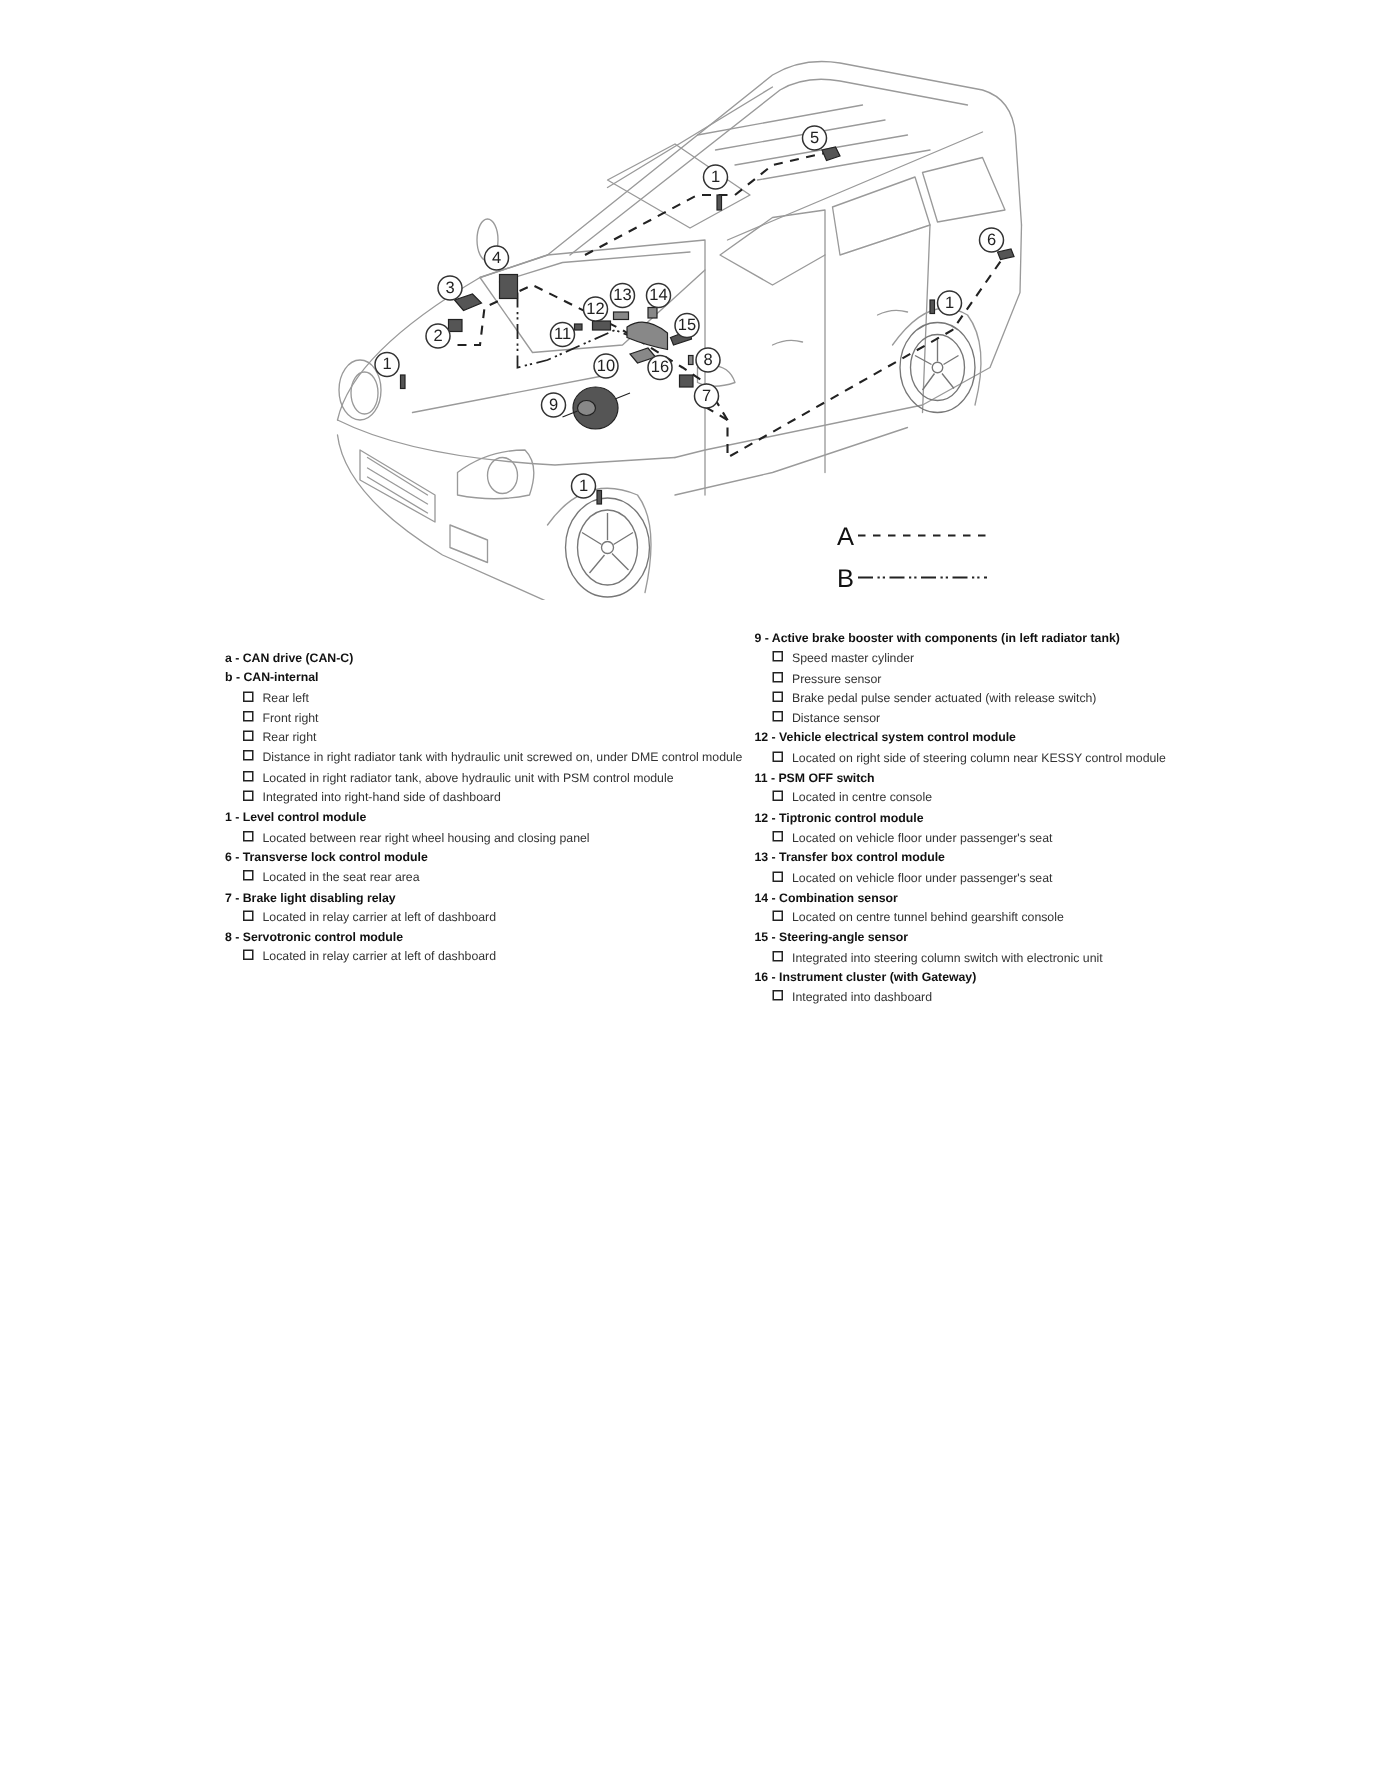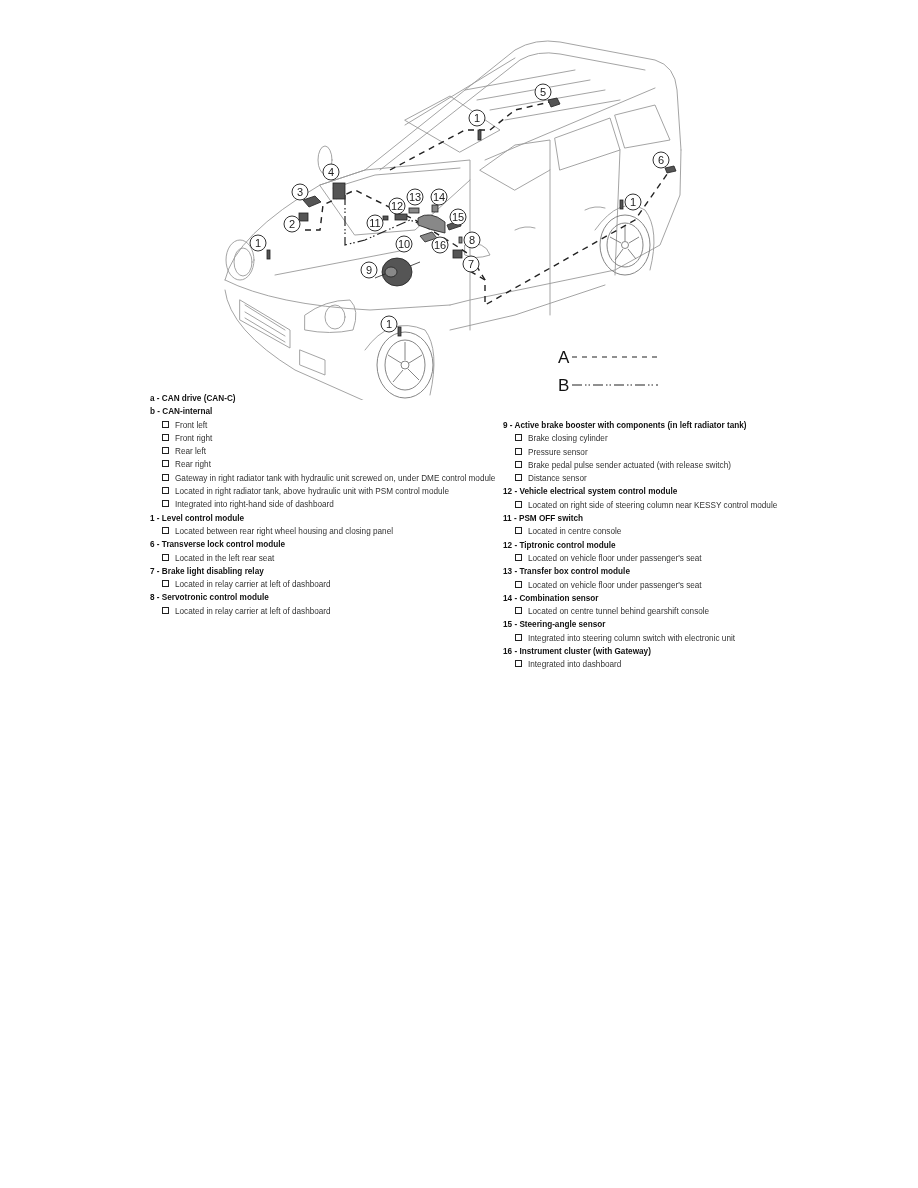--- a/index.html
+++ b/index.html
@@ -11,21 +11,21 @@
   .callout text { font-family: "Liberation Sans", "DejaVu Sans", sans-serif; font-size: 11px; fill: #222; text-anchor: middle; dominant-baseline: central; }
   .car { fill: none; stroke: #9a9a9a; stroke-width: 0.9; stroke-linejoin: round; stroke-linecap: round; }
   .car-dark { fill: none; stroke: #777; stroke-width: 0.9; }
   .bus-a { fill: none; stroke: #222; stroke-width: 1.4; stroke-dasharray: 6 5; }
   .bus-b { fill: none; stroke: #222; stroke-width: 1.2; stroke-dasharray: 10 3 1.5 2 1.5 3; }
   .comp { fill: #555; stroke: #222; stroke-width: 0.8; }
   .comp-light { fill: #888; stroke: #222; stroke-width: 0.8; }
   .legend-label { font-family: "Liberation Sans", "DejaVu Sans", sans-serif; font-size: 17px; fill: #111; }
 
   .col { position: absolute; font-size: 8.2px; line-height: 13.3px; }
-  #col-left { left: 150px; top: 392px; width: 350px; }
+  #col-left { left: 150px; top: 432px; width: 350px; }
   #col-right { left: 503px; top: 419px; width: 300px; }
   .entry { margin: 0; }
   .entry-title { font-weight: bold; white-space: nowrap; display: block; }
   .entry-sub { display: block; white-space: nowrap; padding-left: 12px; color: #333; }
   .box { display: inline-block; width: 5px; height: 5px; border: 1px solid #222; border-right-width: 1.6px; border-bottom-width: 1.6px; margin-right: 6px; vertical-align: 0px; box-sizing: content-box; }
 </style>
 </head>
 <body>
 
 <div id="diagram">
@@ -235,55 +235,54 @@
 </div>
 
 <div id="col-left" class="col">
     <div class="entry">
       <span class="entry-title">a - CAN drive (CAN-C)</span>
     </div>
     <div class="entry">
       <span class="entry-title">b - CAN-internal</span>
     </div>
     <div class="entry">
-      <span class="entry-sub"><span class="box"></span><span>Front left</span></span>
+      <span class="entry-sub"><span class="box"></span><span>Rear left</span></span>
       <span class="entry-sub"><span class="box"></span><span>Front right</span></span>
-      <span class="entry-sub"><span class="box"></span><span>Rear left</span></span>
       <span class="entry-sub"><span class="box"></span><span>Rear right</span></span>
     </div>
     <div class="entry">
-      <span class="entry-sub"><span class="box"></span><span>Gateway in right radiator tank with hydraulic unit screwed on, under DME control module</span></span>
+      <span class="entry-sub"><span class="box"></span><span>Distance in right radiator tank with hydraulic unit screwed on, under DME control module</span></span>
     </div>
     <div class="entry">
       <span class="entry-sub"><span class="box"></span><span>Located in right radiator tank, above hydraulic unit with PSM control module</span></span>
     </div>
     <div class="entry">
       <span class="entry-sub"><span class="box"></span><span>Integrated into right-hand side of dashboard</span></span>
     </div>
     <div class="entry">
       <span class="entry-title">1 - Level control module</span>
       <span class="entry-sub"><span class="box"></span><span>Located between rear right wheel housing and closing panel</span></span>
     </div>
     <div class="entry">
       <span class="entry-title">6 - Transverse lock control module</span>
-      <span class="entry-sub"><span class="box"></span><span>Located in the left rear seat</span></span>
+      <span class="entry-sub"><span class="box"></span><span>Located in the seat rear area</span></span>
     </div>
     <div class="entry">
       <span class="entry-title">7 - Brake light disabling relay</span>
       <span class="entry-sub"><span class="box"></span><span>Located in relay carrier at left of dashboard</span></span>
     </div>
     <div class="entry">
       <span class="entry-title">8 - Servotronic control module</span>
       <span class="entry-sub"><span class="box"></span><span>Located in relay carrier at left of dashboard</span></span>
     </div>
   </div>
 <div id="col-right" class="col">
     <div class="entry">
       <span class="entry-title">9 - Active brake booster with components (in left radiator tank)</span>
-      <span class="entry-sub"><span class="box"></span><span>Brake closing cylinder</span></span>
+      <span class="entry-sub"><span class="box"></span><span>Speed master cylinder</span></span>
       <span class="entry-sub"><span class="box"></span><span>Pressure sensor</span></span>
       <span class="entry-sub"><span class="box"></span><span>Brake pedal pulse sender actuated (with release switch)</span></span>
       <span class="entry-sub"><span class="box"></span><span>Distance sensor</span></span>
     </div>
     <div class="entry">
       <span class="entry-title">12 - Vehicle electrical system control module</span>
       <span class="entry-sub"><span class="box"></span><span>Located on right side of steering column near KESSY control module</span></span>
     </div>
     <div class="entry">
       <span class="entry-title">11 - PSM OFF switch</span>

